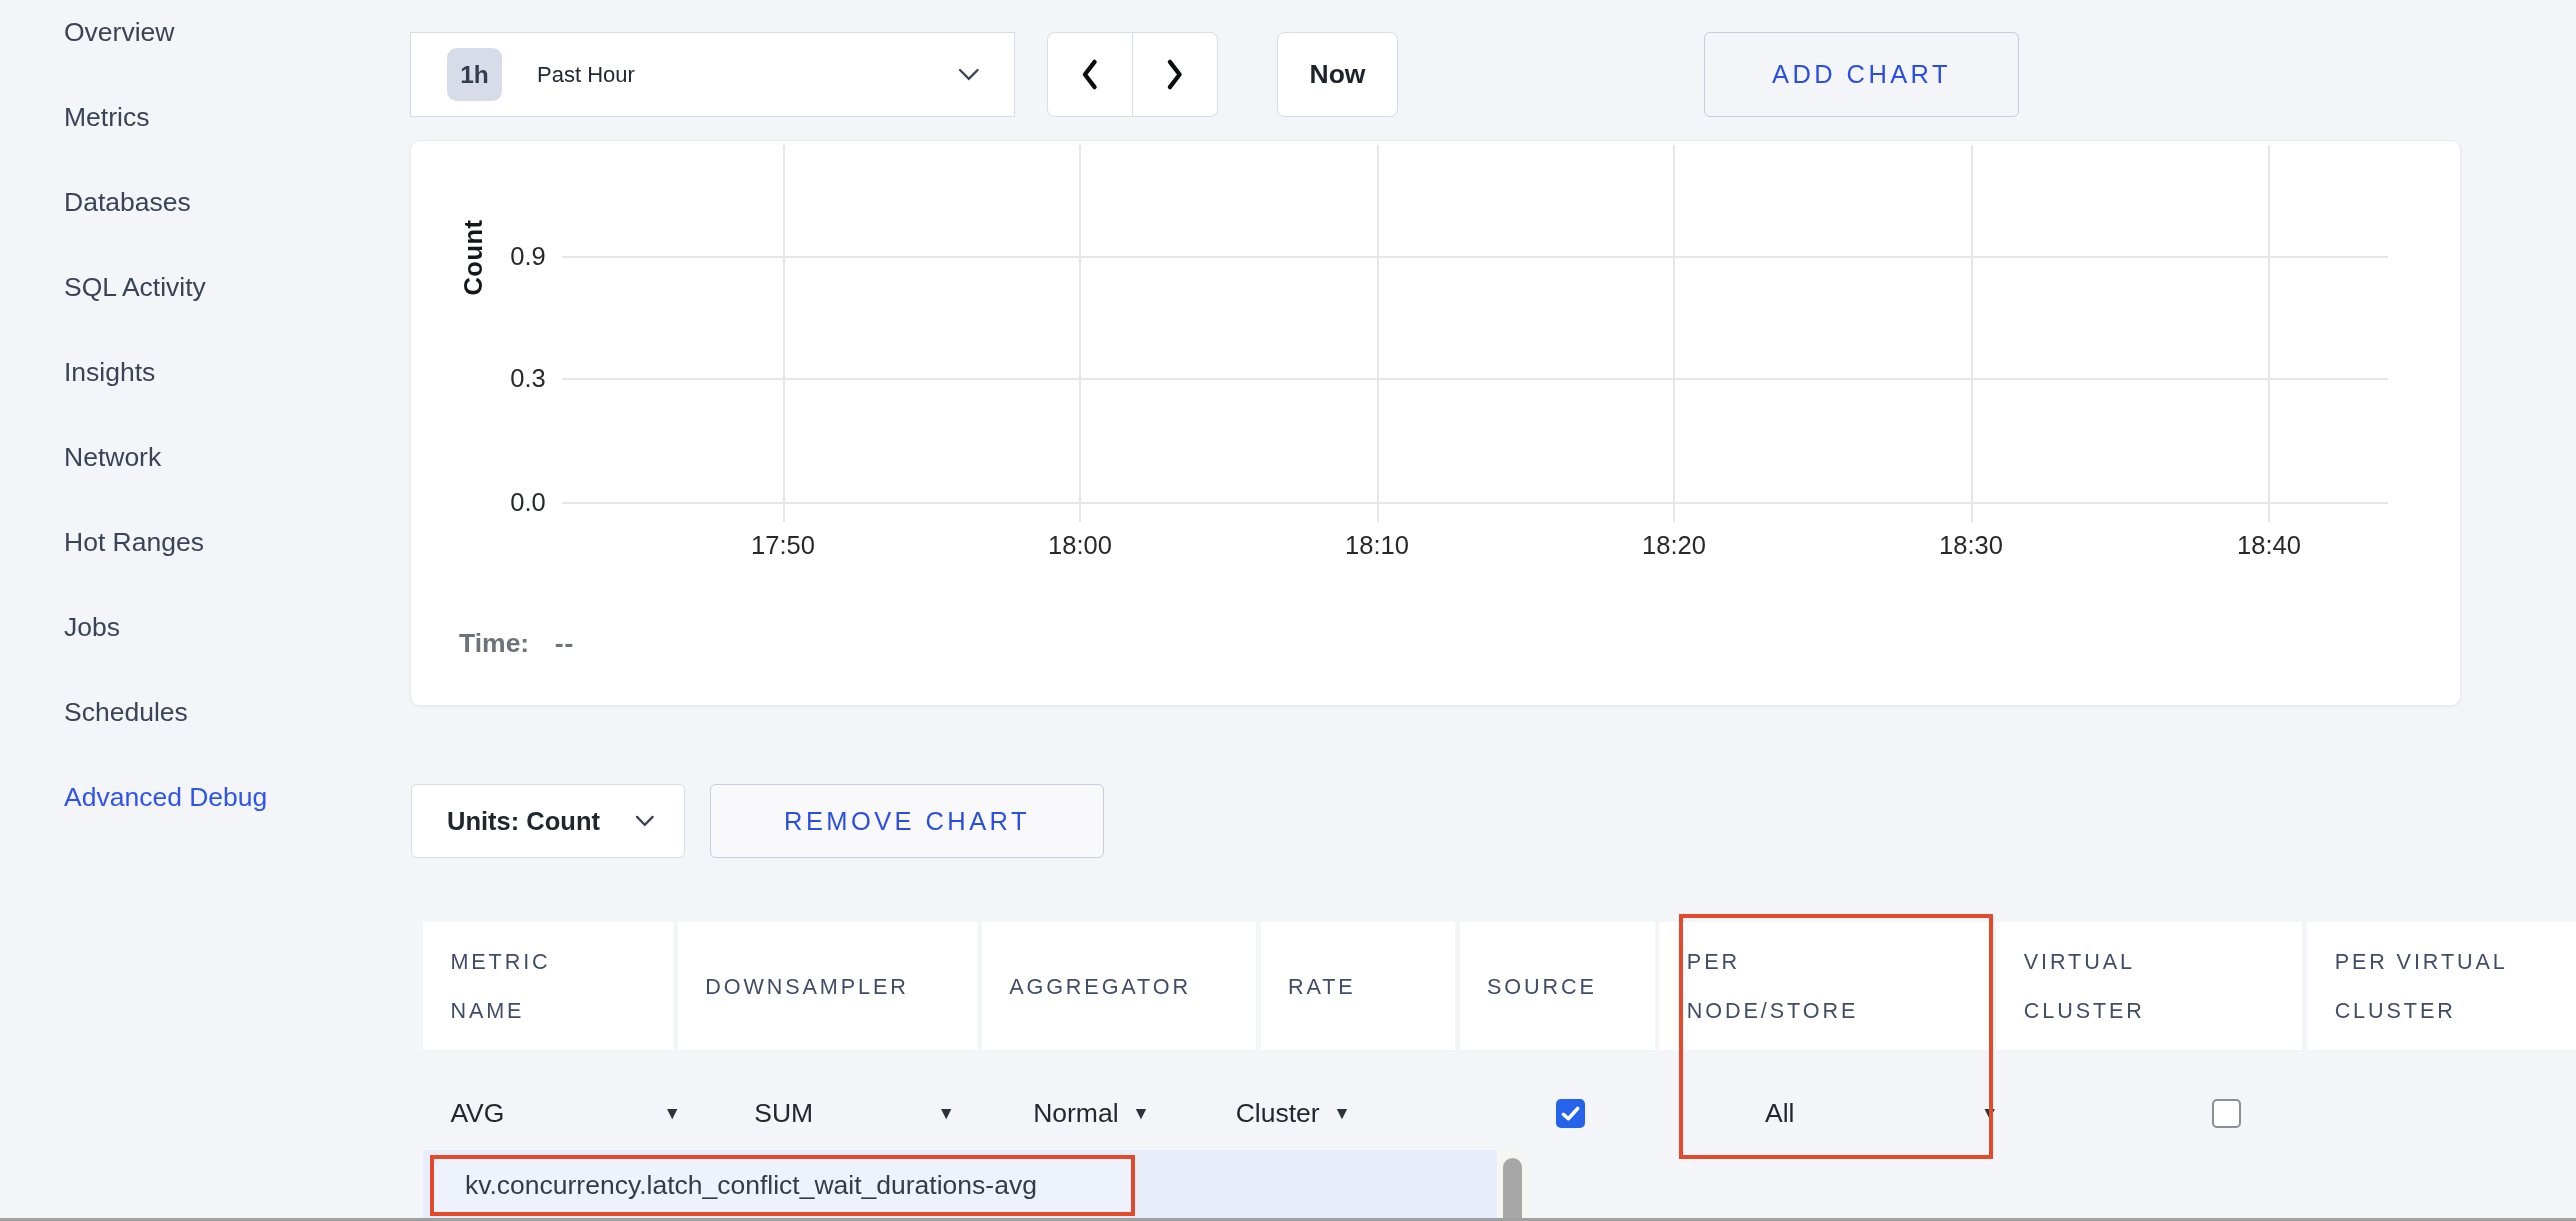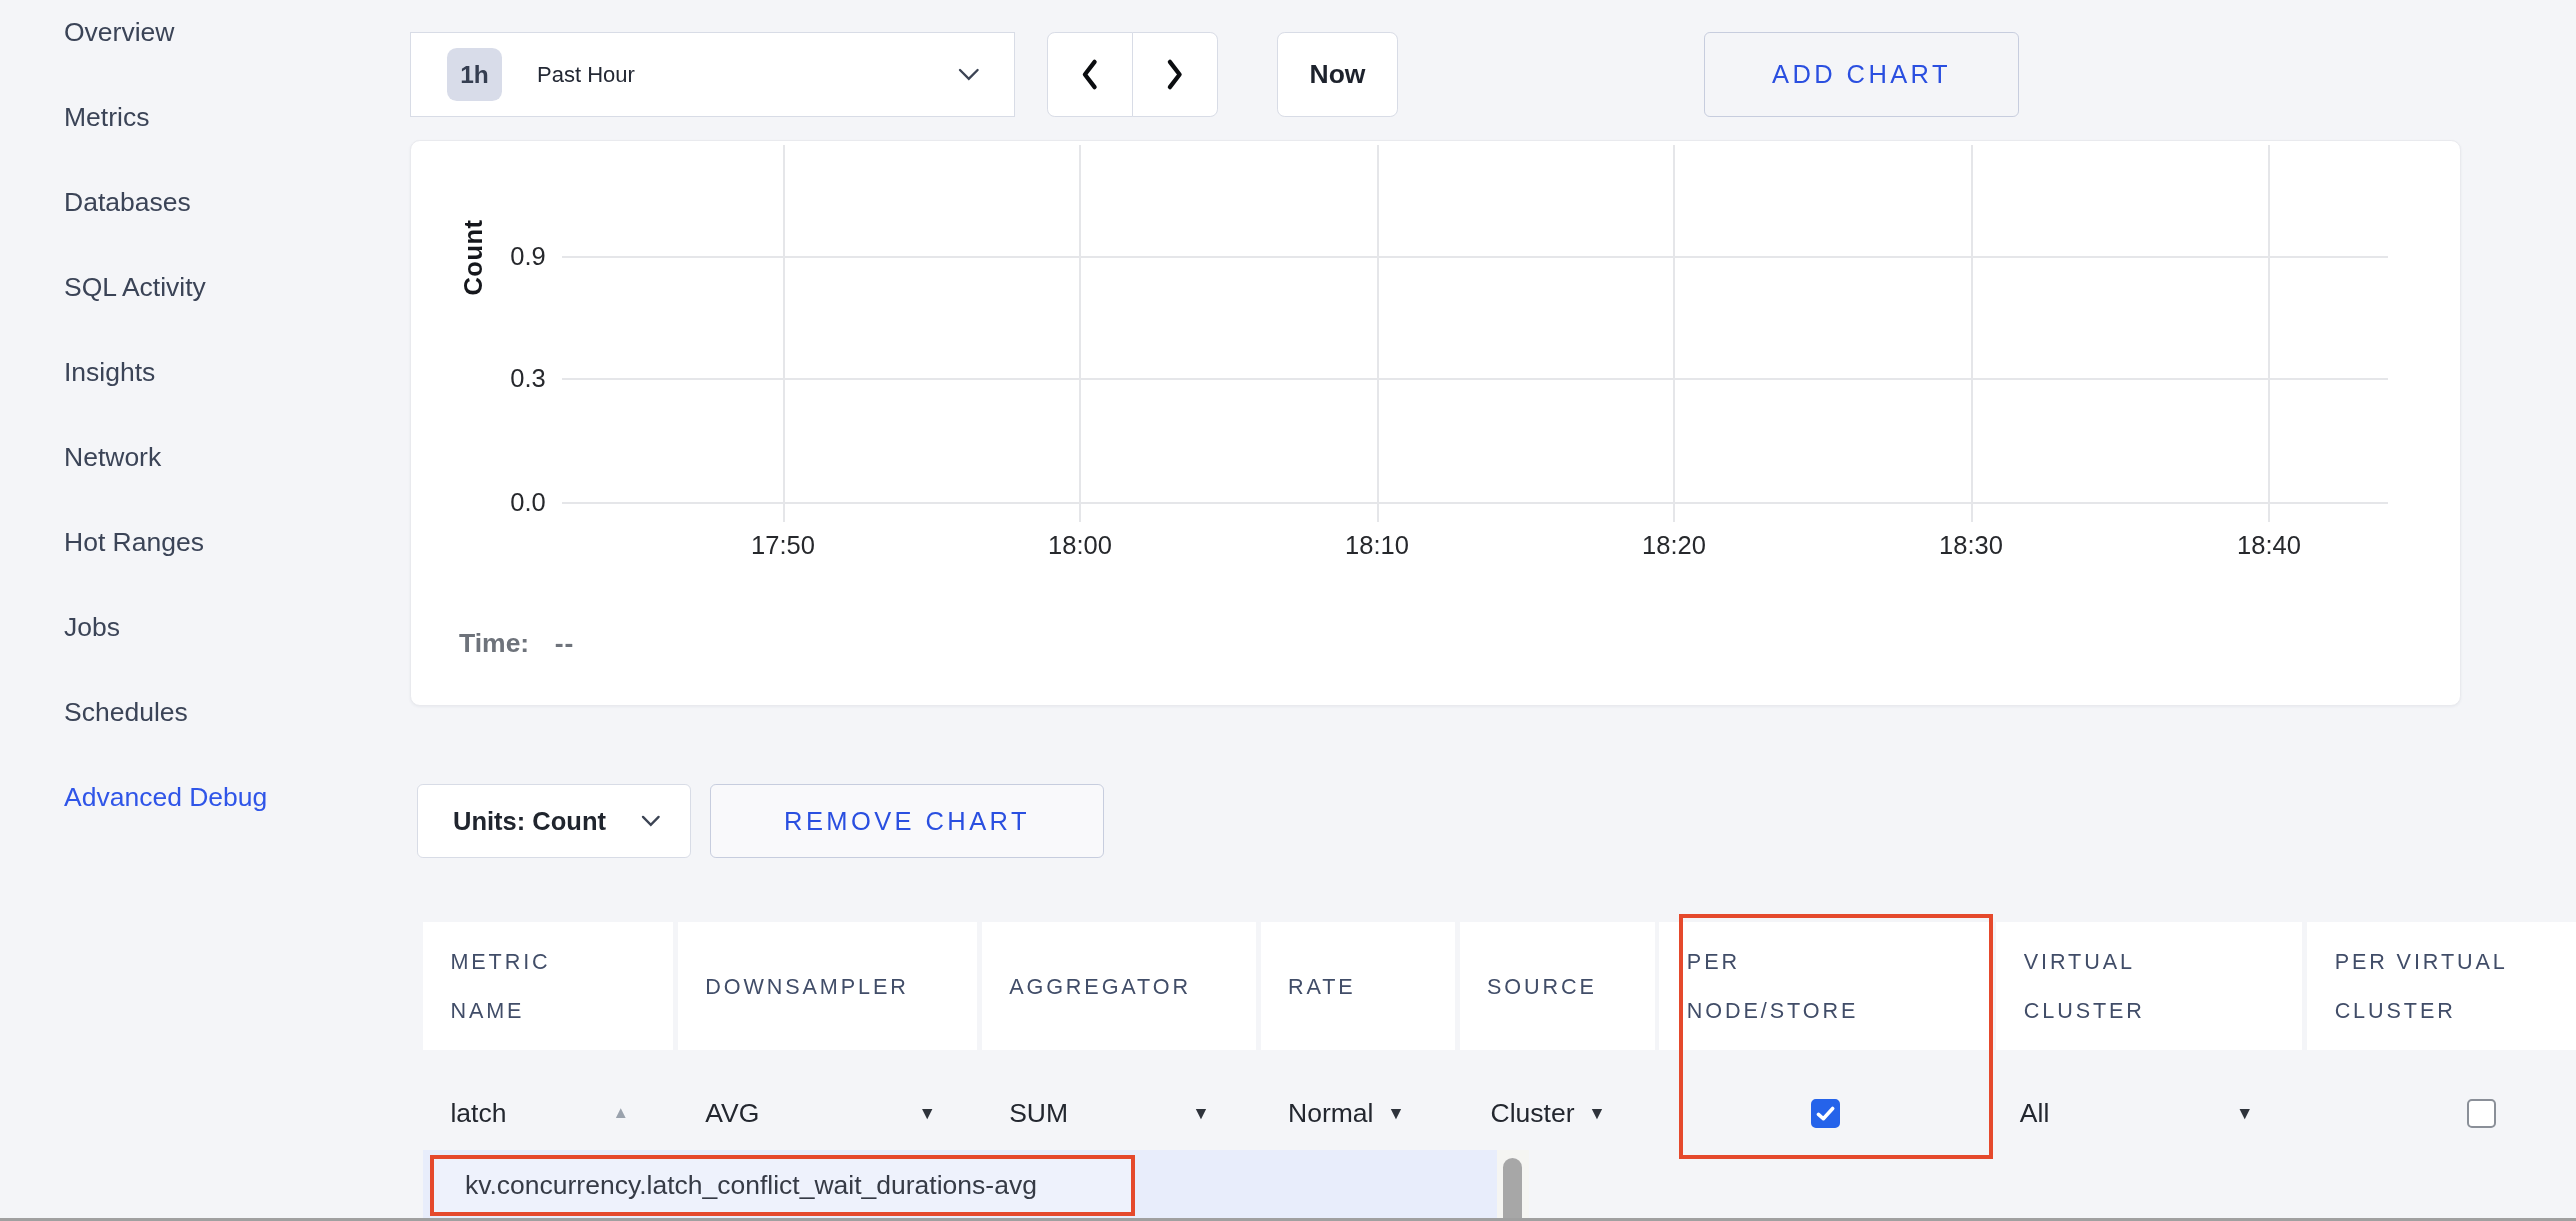--- a/index.html
+++ b/index.html
@@ -82,21 +82,21 @@
     font-size:25.5px;color:#26282c;}
   .chart-footer{position:absolute;left:48px;top:487px;display:flex;align-items:flex-end;
     font-size:26.5px;color:#6e737b;}
   .chart-footer .t-label{font-weight:700;}
   .chart-footer .t-value{margin-left:25.5px;font-weight:700;letter-spacing:1px;}
 
   
   .units-select{
     position:absolute;left:411px;top:784px;width:274px;height:74px;
     background:#fff;border:1px solid #d8dce6;border-radius:5.9px;
-    display:flex;align-items:center;padding:0 29px 0 35px;cursor:pointer;margin-left:6px;
+    display:flex;align-items:center;padding:0 29px 0 35px;cursor:pointer;
   }
   .units-select .units-label{font-size:25.5px;font-weight:700;color:#20252e;flex:1;}
   .remove-chart{position:absolute;left:710px;top:784px;width:394px;height:74px;background:rgba(255,255,255,.45);}
 
   
   .metric-table{position:absolute;left:423px;top:922px;}
   .thead{display:flex;gap:4.9px;}
   .th{
     background:#fff;height:128px;display:flex;align-items:center;
     padding-left:27.4px;font-size:21.6px;font-weight:500;letter-spacing:2.9px;
@@ -278,26 +278,20 @@
       </div>
     <div class="th c7">
         <span class="hwrap" style="width:137px;">VIRTUAL CLUSTER</span>
       </div>
     <div class="th c8">
         <span class="hwrap" style="width:206px;">PER VIRTUAL CLUSTER</span>
       </div>
   </div>
 
   <div class="trow">
-    <div class="td c1">
-      <div class="dd-trigger dd-between pr45">
-        <span>latch</span>
-        <span class="caret up">▲</span>
-      </div>
-    </div>
     <div class="td c2">
       <div class="dd-trigger dd-between pr42">
         <span>AVG</span>
         <span class="caret">▼</span>
       </div>
     </div>
     <div class="td c3">
       <div class="dd-trigger dd-between pr47">
         <span>SUM</span>
         <span class="caret">▼</span>

